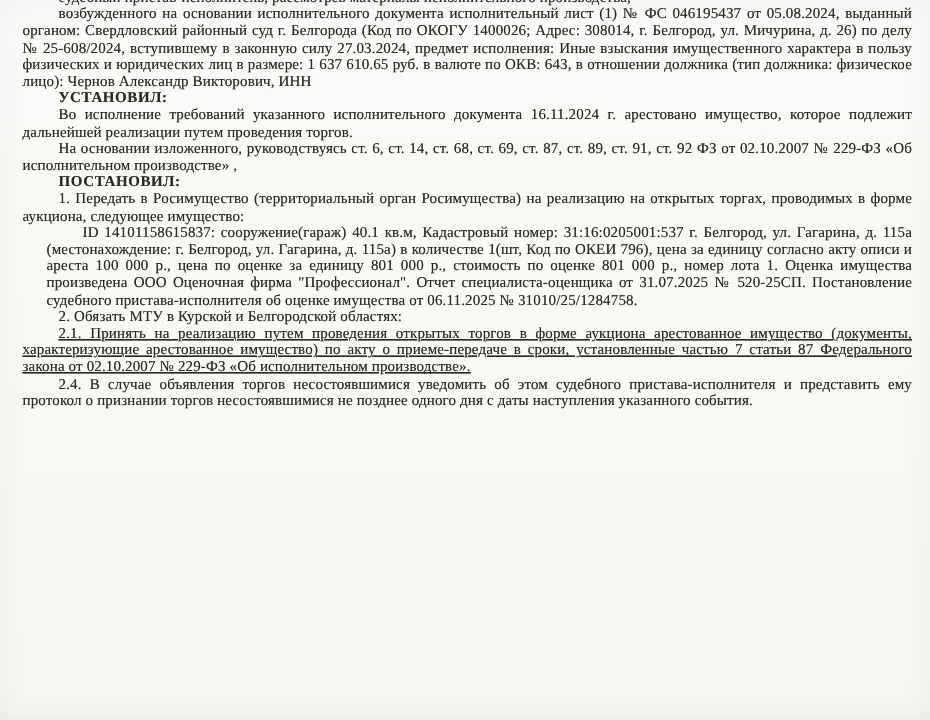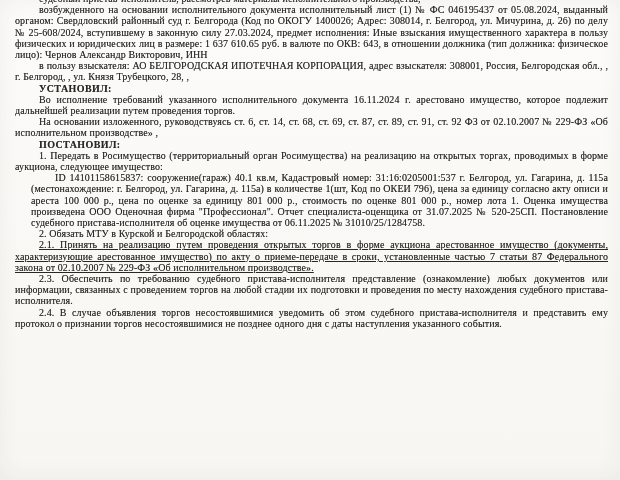--- a/index.html
+++ b/index.html
@@ -40,39 +40,37 @@
 </head>
 <body>
 
 <div class="page">
   <div class="content">
 
     <p class="para noindent">судебный пристав-исполнитель, рассмотрев материалы исполнительного производства,</p>
 
     <p class="para noindent">возбужденного на основании исполнительного документа исполнительный лист (1) № ФС 046195437 от 05.08.2024, выданный органом: Свердловский районный суд г. Белгорода (Код по ОКОГУ 1400026; Адрес: 308014, г. Белгород, ул. Мичурина, д. 26) по делу № 25-608/2024, вступившему в законную силу 27.03.2024, предмет исполнения: Иные взыскания имущественного характера в пользу физических и юридических лиц в размере: 1 637 610.65 руб. в валюте по ОКВ: 643, в отношении должника (тип должника: физическое лицо): Чернов Александр Викторович, ИНН</p>
 
-    <p class="para creditor">в пользу взыскателя: АО БЕЛГОРОДСКАЯ ИПОТЕЧНАЯ КОРПОРАЦИЯ, адрес взыскателя: 308001, Россия, Белгородская обл., , г. Белгород, , ул. Князя Трубецкого, 28, ,</p>
 
     <p class="para heading h-ust">УСТАНОВИЛ:</p>
 
     <p class="para">Во исполнение требований указанного исполнительного документа 16.11.2024 г. арестовано имущество, которое подлежит дальнейшей реализации путем проведения торгов.</p>
 
     <p class="para">На основании изложенного, руководствуясь ст. 6, ст. 14, ст. 68, ст. 69, ст. 87, ст. 89, ст. 91, ст. 92 ФЗ от 02.10.2007 № 229-ФЗ «Об исполнительном производстве» ,</p>
 
     <p class="para heading h-post">ПОСТАНОВИЛ:</p>
 
     <p class="para">1. Передать в Росимущество (территориальный орган Росимущества) на реализацию на открытых торгах, проводимых в форме аукциона, следующее имущество:</p>
 
     <p class="para block">ID 14101158615837: сооружение(гараж) 40.1 кв.м, Кадастровый номер: 31:16:0205001:537 г. Белгород, ул. Гагарина, д. 115а (местонахождение: г. Белгород, ул. Гагарина, д. 115а) в количестве 1(шт, Код по ОКЕИ 796), цена за единицу согласно акту описи и ареста 100 000 р., цена по оценке за единицу 801 000 р., стоимость по оценке 801 000 р., номер лота 1. Оценка имущества произведена ООО Оценочная фирма "Профессионал". Отчет специалиста-оценщика от 31.07.2025 № 520-25СП. Постановление судебного пристава-исполнителя об оценке имущества от 06.11.2025 № 31010/25/1284758.</p>
 
 
     <p class="para mt2">2. Обязать МТУ в Курской и Белгородской областях:</p>
 
     <p class="para mt">2.1. Принять на реализацию путем проведения открытых торгов в форме аукциона арестованное имущество (документы, характеризующие арестованное имущество) по акту о приеме-передаче в сроки, установленные частью 7 статьи 87 Федерального закона от 02.10.2007 № 229-ФЗ «Об исполнительном производстве».</p>
 
 
 
-    <p class="para mt2">2.3. Обеспечить по требованию судебного пристава-исполнителя представление (ознакомление) любых документов или информации, связанных с проведением торгов на любой стадии их подготовки и проведения по месту нахождения судебного пристава-исполнителя.</p>
 
     <p class="para mt2">2.4. В случае объявления торгов несостоявшимися уведомить об этом судебного пристава-исполнителя и представить ему протокол о признании торгов несостоявшимися не позднее одного дня с даты наступления указанного события.</p>
 
   </div>
 </div>
 
 </body></html>

